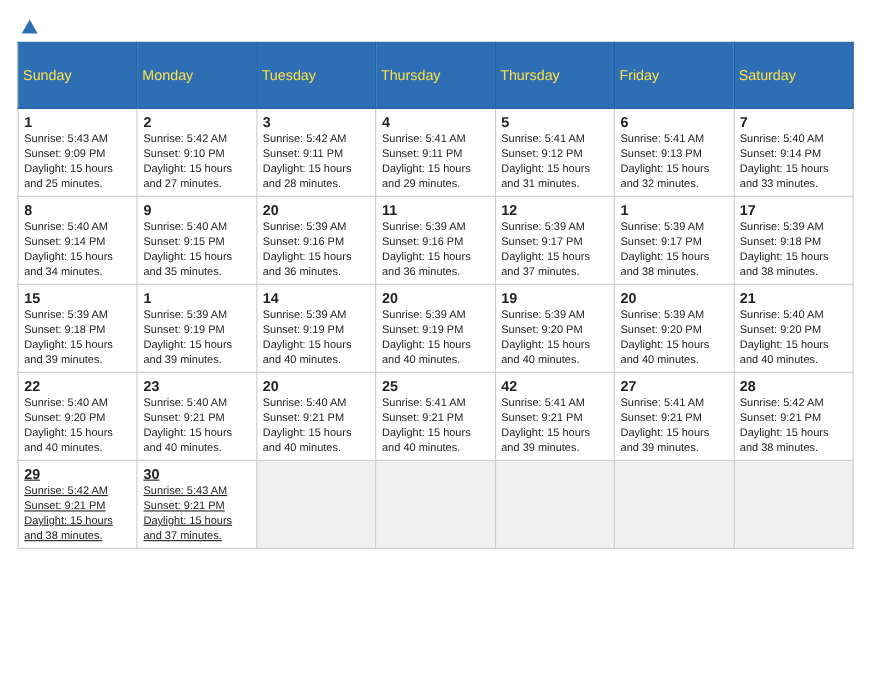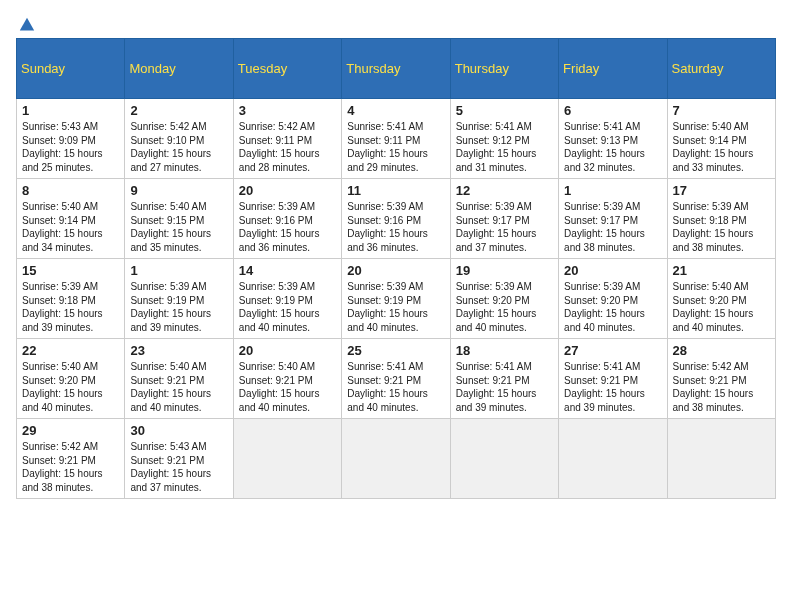--- a/index.html
+++ b/index.html
@@ -79,20 +79,21 @@
       font-weight: bold;
       display: block;
       margin-bottom: 2px;
     }
     .day-info {
       font-size: 10px;
       line-height: 1.35;
     }
     .last-row td {
       height: 70px;
+      text-decoration: underline;
     }
   </style>
 </head>
 <body>
 
 <div class="header">
   <div class="logo">
     <div class="logo-text">
       <span class="logo-general"></span>
       <svg class="logo-icon" viewBox="0 0 20 20">
@@ -221,21 +222,21 @@
         </td>
         <td>
           <span class="day-num">20</span>
           <div class="day-info">Sunrise: 5:40 AM<br>Sunset: 9:21 PM<br>Daylight: 15 hours and 40 minutes.</div>
         </td>
         <td>
           <span class="day-num">25</span>
           <div class="day-info">Sunrise: 5:41 AM<br>Sunset: 9:21 PM<br>Daylight: 15 hours and 40 minutes.</div>
         </td>
         <td>
-          <span class="day-num">18</span>
+          <span class="day-num">42</span>
           <div class="day-info">Sunrise: 5:41 AM<br>Sunset: 9:21 PM<br>Daylight: 15 hours and 39 minutes.</div>
         </td>
         <td>
           <span class="day-num">27</span>
           <div class="day-info">Sunrise: 5:41 AM<br>Sunset: 9:21 PM<br>Daylight: 15 hours and 39 minutes.</div>
         </td>
         <td>
           <span class="day-num">28</span>
           <div class="day-info">Sunrise: 5:42 AM<br>Sunset: 9:21 PM<br>Daylight: 15 hours and 38 minutes.</div>
         </td>

